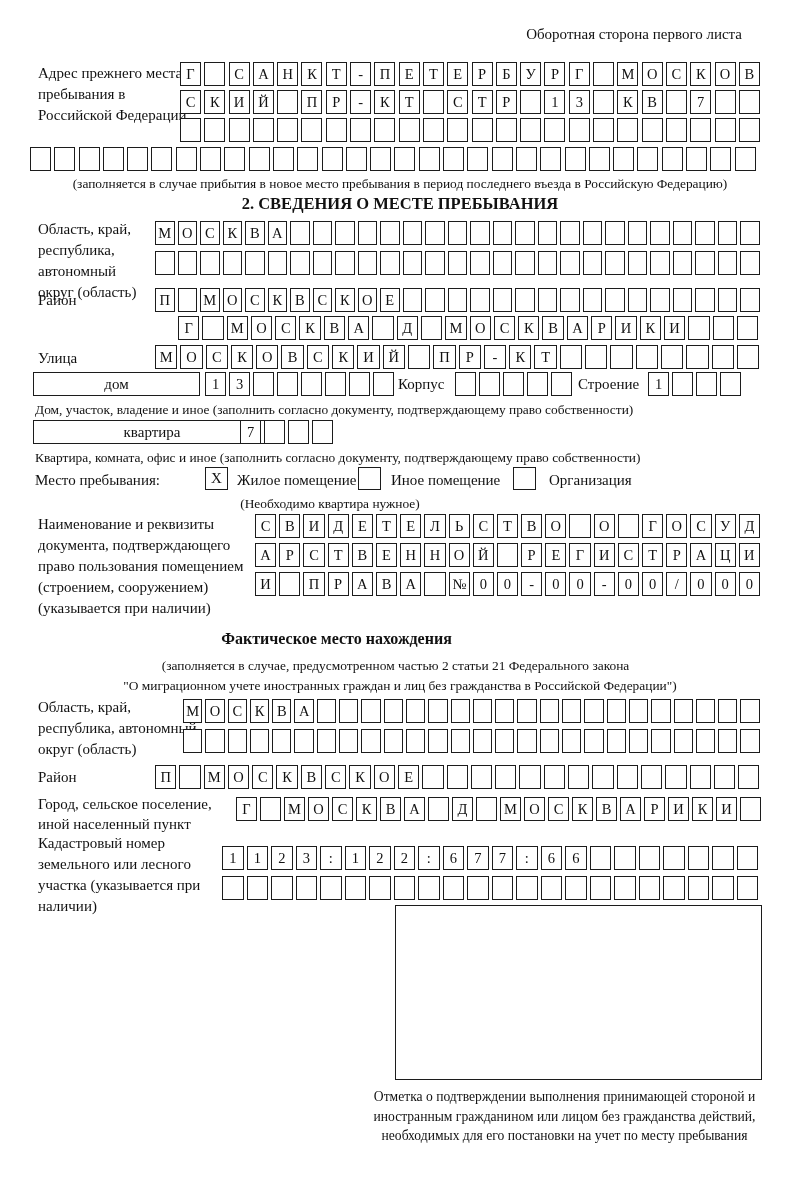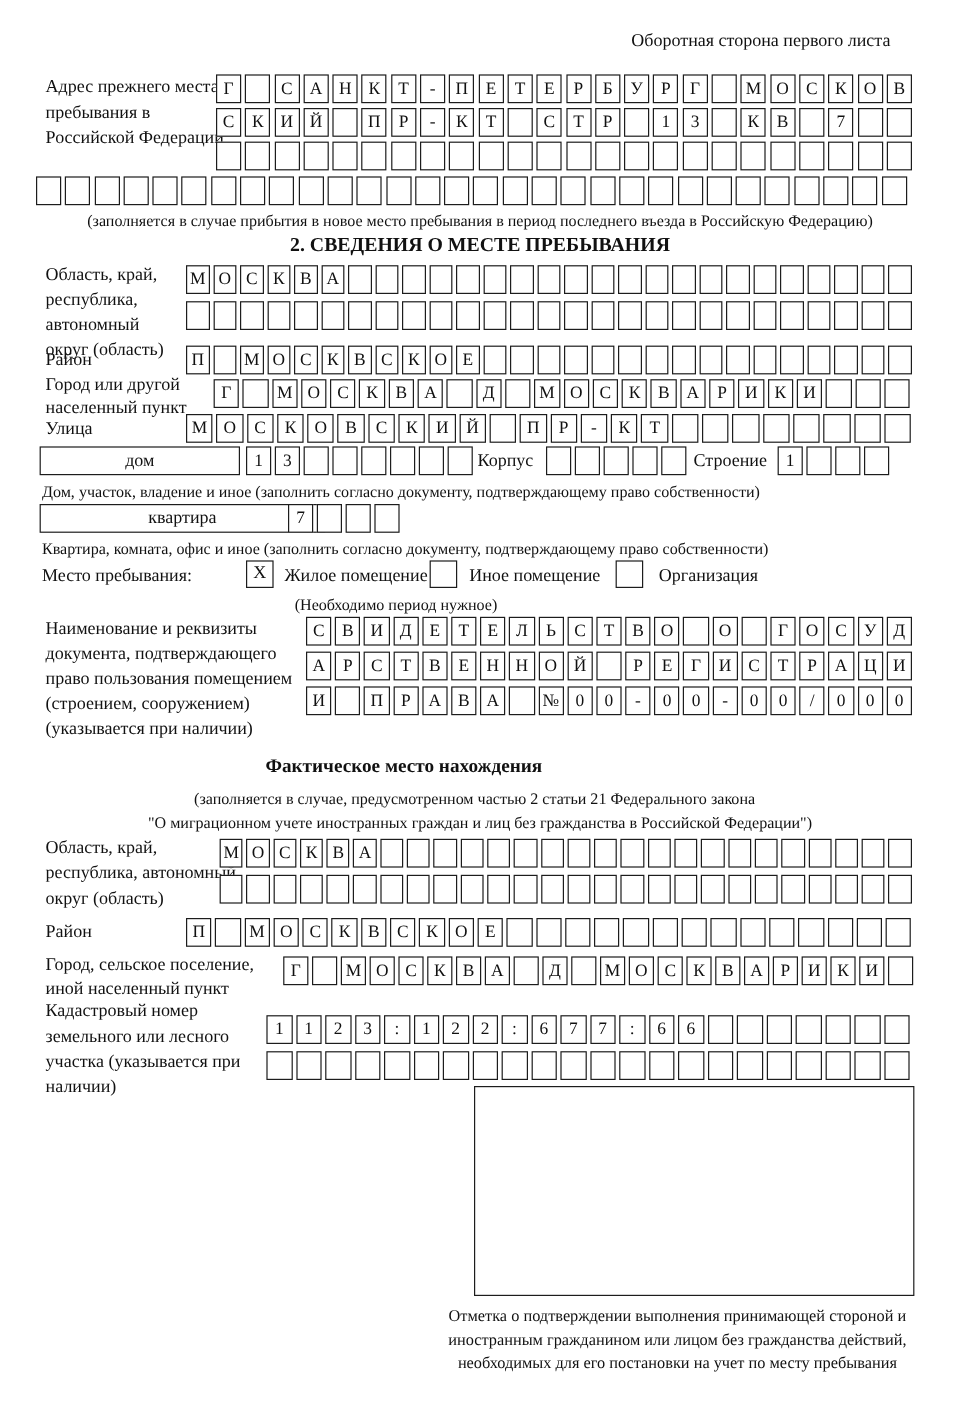--- a/index.html
+++ b/index.html
@@ -226,21 +226,20 @@
       <div class="cell"></div>
       <div class="cell"></div>
       <div class="cell"></div>
       <div class="cell"></div>
       <div class="cell"></div>
       <div class="cell"></div>
       <div class="cell"></div>
       <div class="cell"></div>
     </div>
 
-  <div class="abs lbl" style="left:38px;top:312px;width:142px;line-height:19px;">Город или другой населенный пункт</div>
   <div class="abs cellrow" style="left:178px;top:316px;--cw:21.3px;--g:3px;">
       <div class="cell">Г</div>
       <div class="cell"></div>
       <div class="cell">М</div>
       <div class="cell">О</div>
       <div class="cell">С</div>
       <div class="cell">К</div>
       <div class="cell">В</div>
       <div class="cell">А</div>
       <div class="cell"></div>
@@ -326,21 +325,21 @@
     </div>
   <div class="abs cap" style="left:35px;top:449px;width:740px;">Квартира, комната, офис и иное (заполнить согласно документу, подтверждающему право собственности)</div>
 
   <div class="abs lbl" style="left:35px;top:470px;">Место пребывания:</div>
   <div class="abs chk" style="left:205px;top:467px;">X</div>
   <div class="abs lbl" style="left:237px;top:470px;">Жилое помещение</div>
   <div class="abs chk" style="left:358px;top:467px;"></div>
   <div class="abs lbl" style="left:391px;top:470px;">Иное помещение</div>
   <div class="abs chk" style="left:513px;top:467px;"></div>
   <div class="abs lbl" style="left:549px;top:470px;">Организация</div>
-  <div class="abs cap center" style="left:130px;top:495px;width:400px;">(Необходимо период нужное)</div>
+  <div class="abs cap center" style="left:130px;top:495px;width:400px;">(Необходимо квартира нужное)</div>
 
   <div class="abs lbl" style="left:38px;top:514px;width:218px;line-height:21px;">Наименование и реквизиты документа, подтверждающего право пользования помещением (строением, сооружением) (указывается при наличии)</div>
   <div class="abs cellrow" style="left:255px;top:514px;--cw:21.2px;--g:3px;">
       <div class="cell">С</div>
       <div class="cell">В</div>
       <div class="cell">И</div>
       <div class="cell">Д</div>
       <div class="cell">Е</div>
       <div class="cell">Т</div>
       <div class="cell">Е</div>

